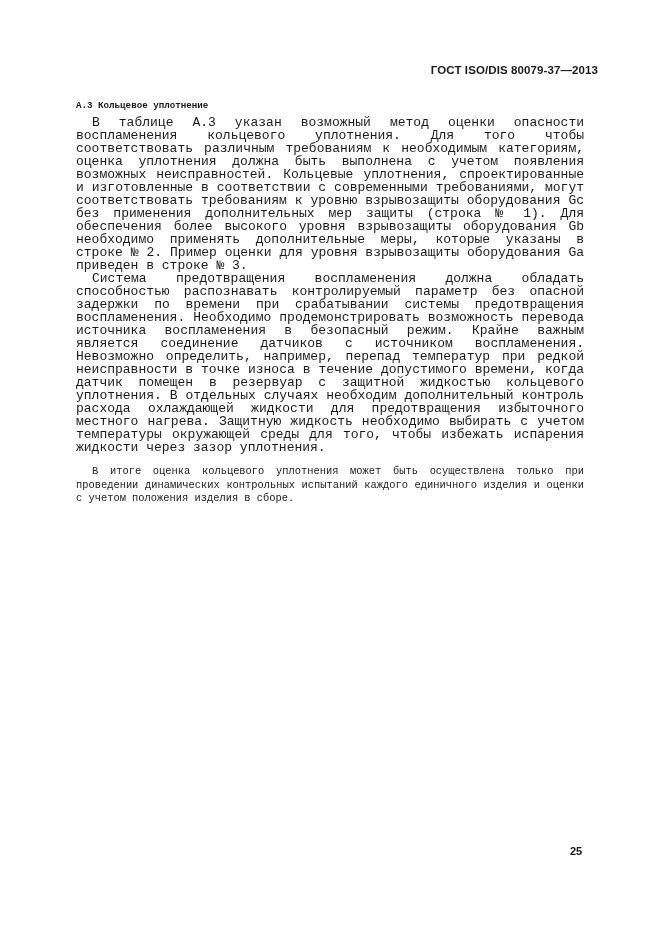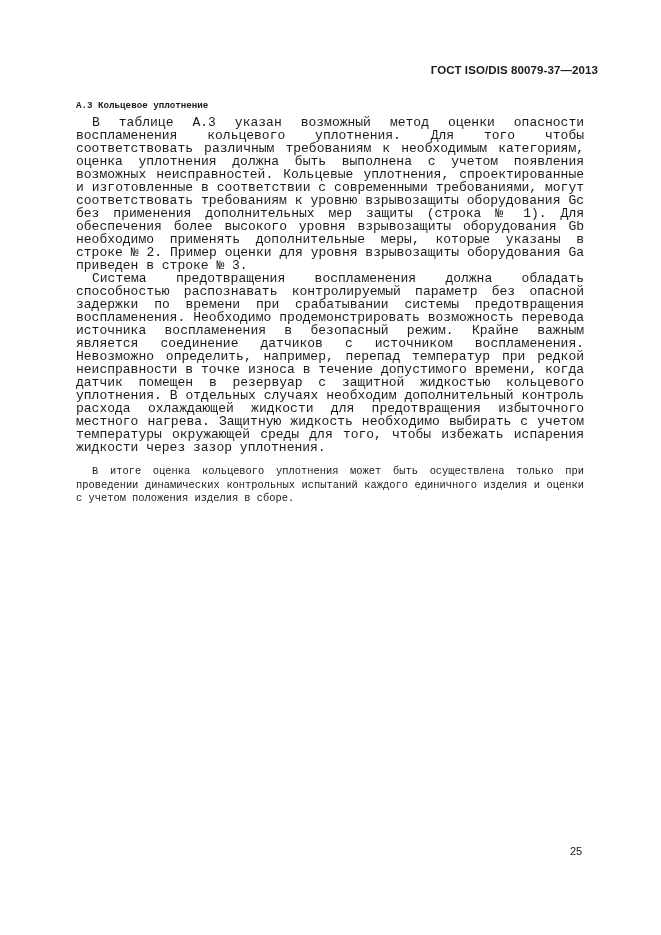--- a/index.html
+++ b/index.html
@@ -46,21 +46,21 @@
     .para.final {
       font-size: 10.4px;
       line-height: 13.7px;
       margin-top: 11px;
     }
     .page-number {
       position: absolute;
       top: 845px;
       left: 570px;
       font-size: 11px;
-      font-weight: normal;
+      font-weight: bold;
     }
   </style>
 </head>
 <body>
 
 <div>
   <div class="page-header">ГОСТ ISO/DIS 80079-37—2013</div>
 
   <div class="content">
     <div class="section-title">А.3 Кольцевое уплотнение</div>

